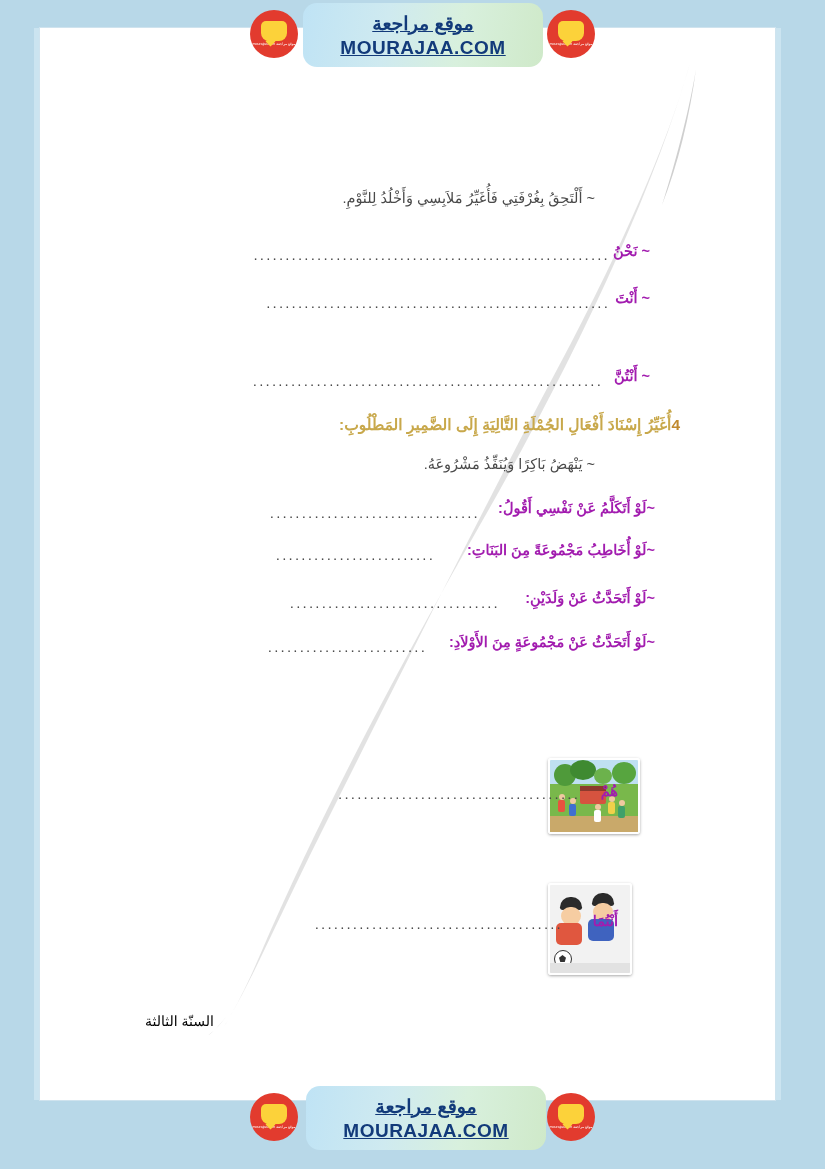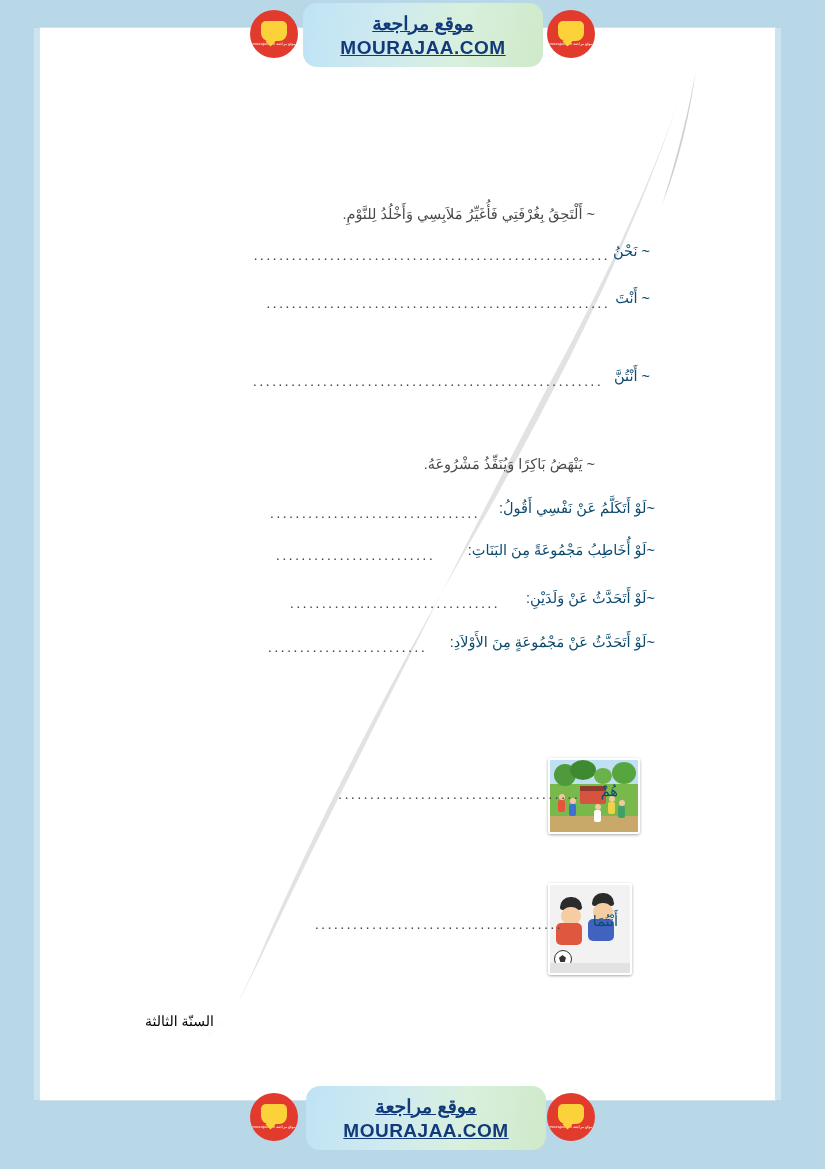--- a/index.html
+++ b/index.html
@@ -145,22 +145,22 @@
   .ar-line {
     position: absolute;
     font-size: 14.5px;
     color: #4a4a4a;
     white-space: nowrap;
     direction: rtl;
   }
   .pronoun {
     position: absolute;
     font-size: 14.5px;
-    color: #0c4a6e;
-    font-weight: normal;
+    color: #a21caf;
+    font-weight: bold;
     white-space: nowrap;
     direction: rtl;
   }
   .dots {
     position: absolute;
     font-size: 15px;
     color: #4a4a4a;
     letter-spacing: 2.2px;
     white-space: nowrap;
     overflow: hidden;
@@ -211,31 +211,34 @@
 <div class="page-frame"></div>
 
 <svg class="watermark" viewBox="0 0 590 980" preserveAspectRatio="none">
   <path d="M560 8 C520 150 430 330 350 470 C270 610 190 760 130 900 C112 942 100 962 92 975 C120 930 150 860 190 780 C270 620 360 440 440 290 C500 175 540 80 560 8 Z" fill="#b9b9b9" opacity="0.75"></path>
   <path d="M566 14 C560 60 548 110 532 150 C548 100 560 50 566 14 Z" fill="#a8a8a8"></path>
   <path d="M96 962 C88 972 82 978 76 982 C84 976 90 970 96 962 Z" fill="#a8a8a8"></path>
 </svg>
 
 <div class="content">
 
-  <div class="ar-line" style="right:180px; top:178px;">~ أَلْتَحِقُ بِغُرْفَتِي فَأُغَيِّرُ مَلاَبِسِي وَأَخْلُدُ لِلنَّوْمِ.</div>
+  <div class="ar-line" style="right:180px; top:162px;">~ أَلْتَحِقُ بِغُرْفَتِي فَأُغَيِّرُ مَلاَبِسِي وَأَخْلُدُ لِلنَّوْمِ.</div>
 
   <div class="pronoun" style="right:125px; top:215px;">~ نَحْنُ</div>
   <div class="dots" style="right:165px; top:218px; width:405px;">........................................................</div>
 
   <div class="pronoun" style="right:125px; top:262px;">~ أَنْتَ</div>
   <div class="dots" style="right:165px; top:266px; width:345px;">.......................................................</div>
 
   <div class="pronoun" style="right:125px; top:340px;">~ أَنْتُنَّ</div>
   <div class="dots" style="right:172px; top:344px; width:405px;">.......................................................</div>
 
+  <div class="q-title" style="right:95px; top:388px;">
+    <span class="num">4</span><span>أُغَيِّرُ إِسْنَادَ أَفْعَالِ الجُمْلَةِ التَّالِيَةِ إِلَى الضَّمِيرِ المَطْلُوبِ:</span>
+  </div>
   <div class="ar-line" style="right:180px; top:428px;">~ يَنْهَضُ بَاكِرًا وَيُنَفِّذُ مَشْرُوعَهُ.</div>
 
   <div class="pronoun" style="right:120px; top:472px;">~لَوْ أَتَكَلَّمُ عَنْ نَفْسِي أَقُولُ:</div>
   <div class="dots" style="right:295px; top:476px; width:280px;">.................................</div>
 
   <div class="pronoun" style="right:120px; top:514px;">~لَوْ أُخَاطِبُ مَجْمُوعَةً مِنَ البَنَاتِ:</div>
   <div class="dots" style="right:340px; top:518px; width:260px;">.........................</div>
 
   <div class="pronoun" style="right:120px; top:562px;">~لَوْ أَتَحَدَّثُ عَنْ وَلَدَيْنِ:</div>
   <div class="dots" style="right:275px; top:566px; width:300px;">.................................</div>

